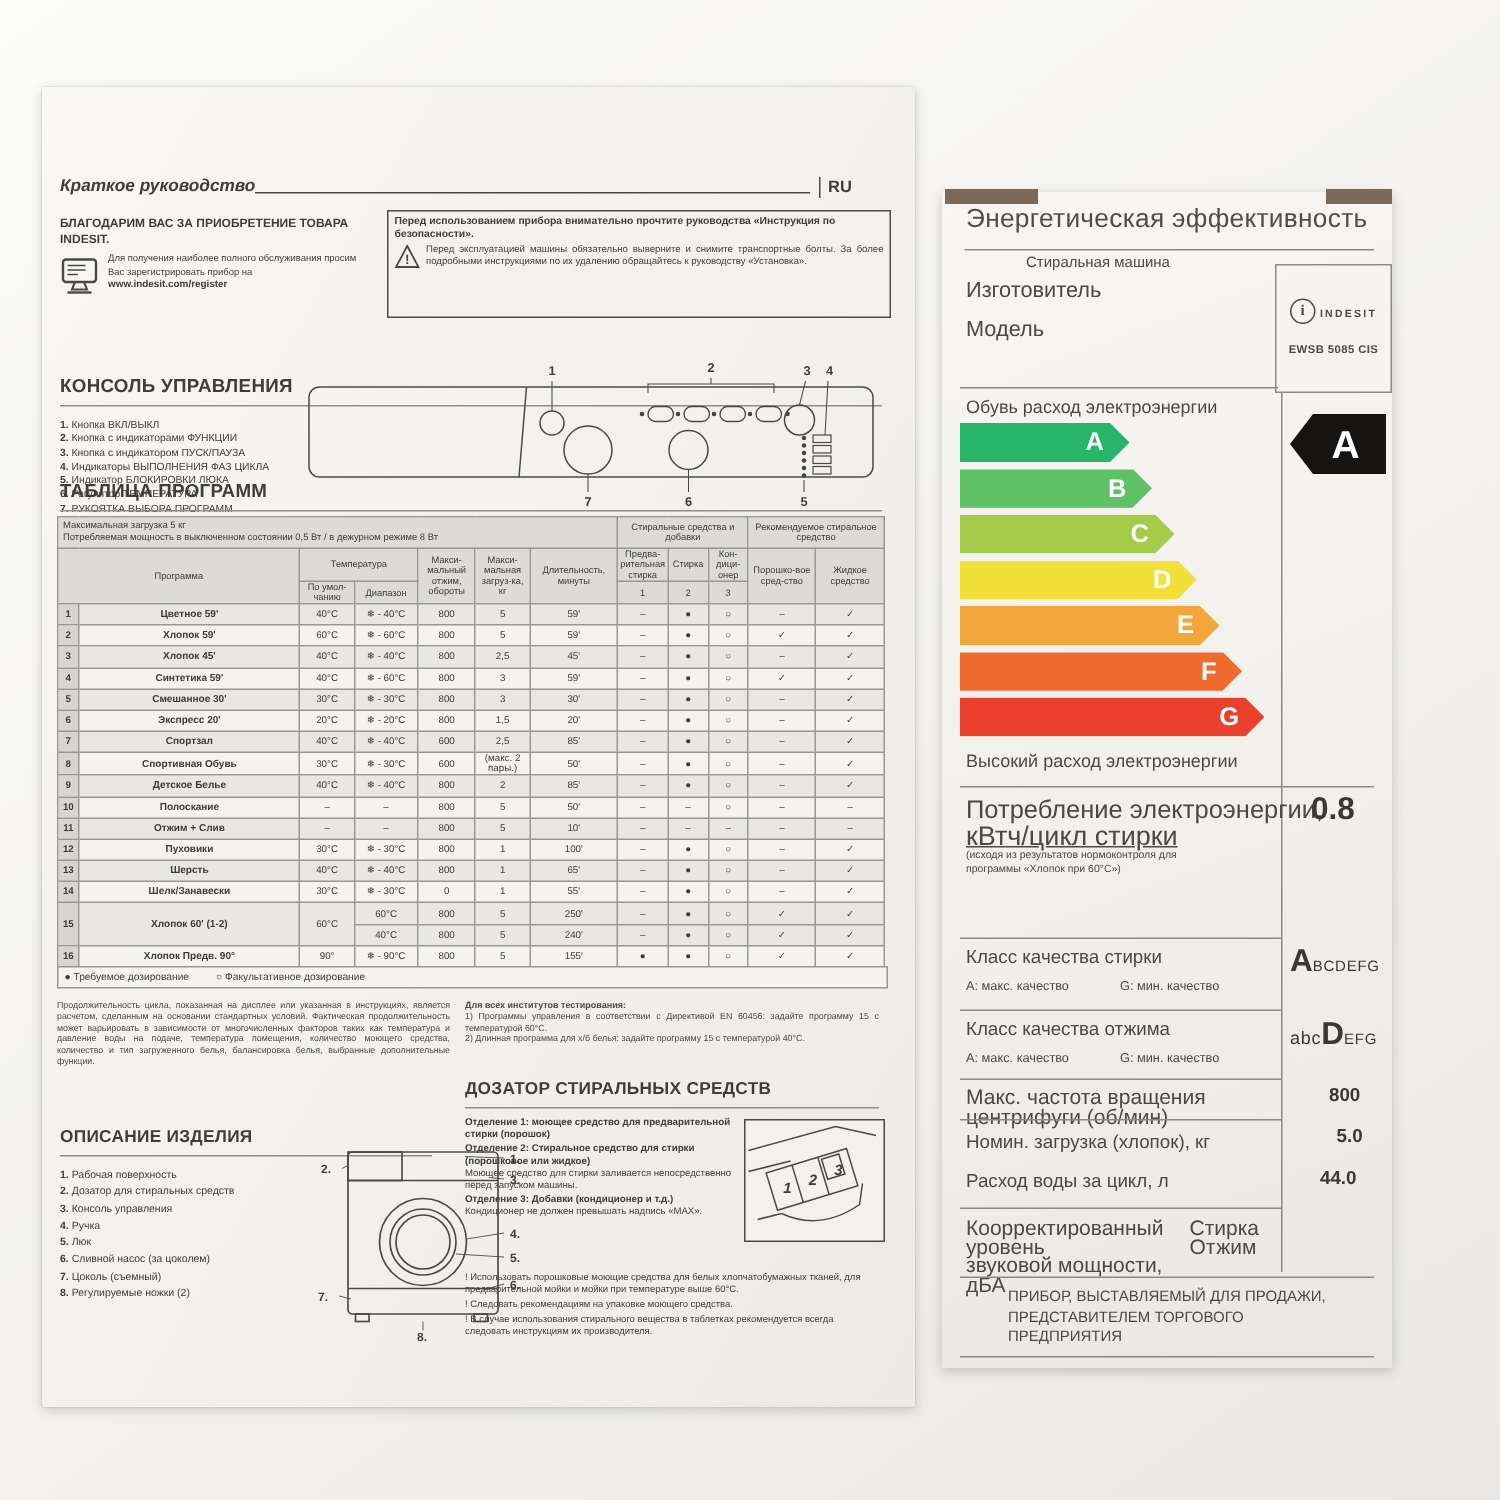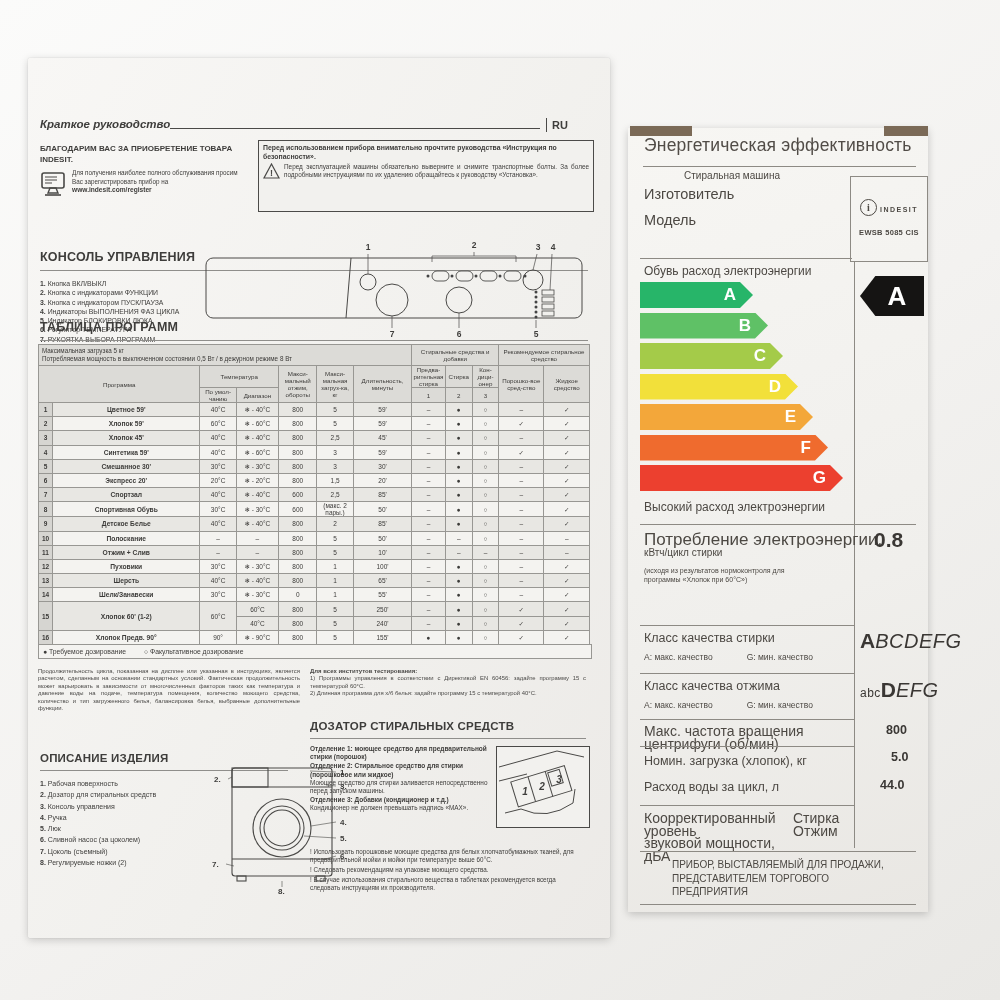--- a/index.html
+++ b/index.html
@@ -68,29 +68,29 @@
   .ebars{left:12px;top:154px;width:220px;height:218px;}
   .ebar{position:absolute;left:0;height:26px;display:flex;align-items:center;justify-content:flex-end;
         clip-path:polygon(0 0,calc(100% - 13px) 0,100% 50%,calc(100% - 13px) 100%,0 100%);}
   .ebar span{color:#fff;font-weight:bold;font-size:17px;margin-right:17px;}
   .black-arrow{left:232px;top:148px;width:64px;height:40px;background:#151413;
         clip-path:polygon(0 50%,24% 0,100% 0,100% 100%,24% 100%);
         display:flex;align-items:center;justify-content:center;}
   .black-arrow span{color:#fff;font-weight:bold;font-size:26px;padding-left:10px;}
   .vdiv{position:absolute;left:226px;top:134px;width:0;height:586px;border-left:1.1px solid #8d8a84;}
   .cons-l1{left:16px;top:402px;font-size:17px;}
-  .cons-l2{left:16px;top:419px;font-size:10px;}
+  .cons-l2{left:16px;top:419px;font-size:18px;text-decoration:underline;}
   .cons-n{left:16px;top:438px;font-size:7px;line-height:9px;width:200px;}
   .cons-a{left:16px;top:462px;font-size:10px;line-height:13px;width:210px;}
   .bigval{font-size:21px;font-weight:bold;color:#3a3734;}
   .qlabel{font-size:12.5px;}
   .qsub{font-size:8.5px;display:flex;gap:34px;margin-top:4px;}
   .letters{color:#3a3734;display:flex;align-items:baseline;}
   .letters .lg{font-size:21px;font-weight:bold;}
-  .letters .md{font-size:20px;letter-spacing:.5px;font-style:italic;}
+  .letters .md{font-size:10px;letter-spacing:.5px;}
   .letters .sm{font-size:12px;letter-spacing:.5px;}
   .rowlab10{font-size:14px;line-height:12.5px;}
   .rowlab12{font-size:12.5px;}
   .vbold{font-size:12.5px;font-weight:bold;color:#3a3734;}
   .el-footer{left:44px;top:730px;width:230px;font-size:10px;line-height:13.5px;color:#4c4843;}
 </style>
 </head>
 <body>
 
 <div id="stage">

